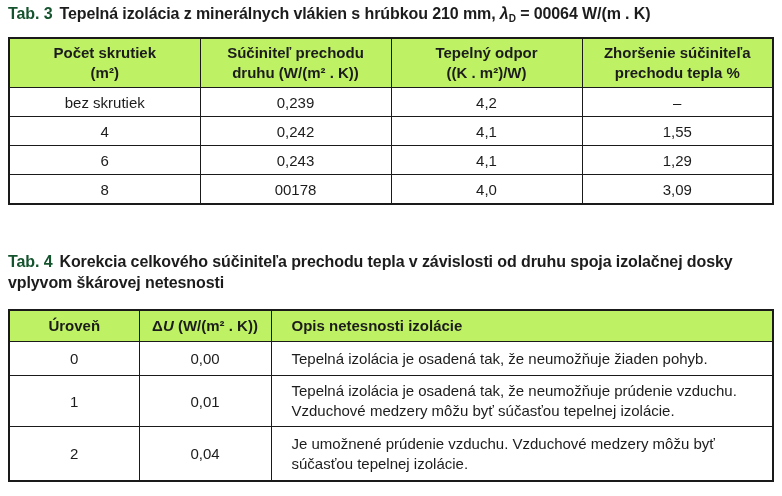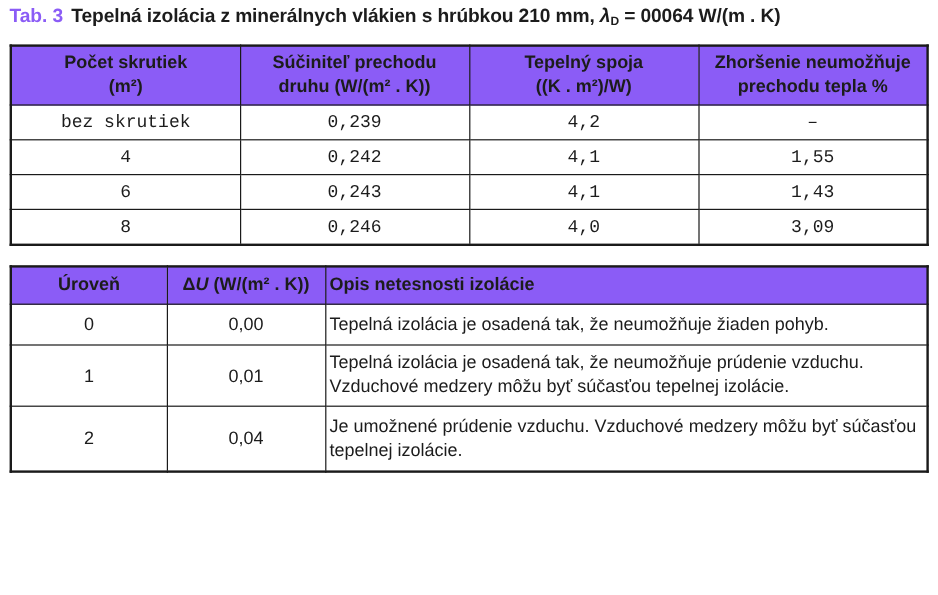--- a/index.html
+++ b/index.html
@@ -15,63 +15,63 @@
   .page {
     padding: 3px 8px 0 8px;
   }
   .caption {
     font-size: 16px;
     font-weight: 700;
     line-height: 21px;
     letter-spacing: -0.1px;
   }
   .caption .accent {
-    color: #8b5cf6;
+    color: #14532d;
     margin-right: 7px;
   }
   .caption i { font-style: italic; }
   .caption sub {
     font-size: 10px;
     vertical-align: baseline;
     position: relative;
     top: 3px;
   }
   table {
     border-collapse: collapse;
     width: 766px;
     table-layout: fixed;
     border: 2px solid #1a1a1a;
   }
   th, td {
     border: 1px solid #1a1a1a;
     padding: 0;
   }
   th {
-    background: #8b5cf6;
+    background: #bef264;
     font-weight: 700;
     font-size: 15px;
     text-align: center;
     line-height: 20px;
   }
   td {
     font-weight: 400;
     font-size: 15px;
     text-align: center;
   }
   .t3 { margin-top: 11px; }
   .t3 th { height: 48px; }
-  .t3 td { height: 28px; font-family: Liberation Mono, monospace; }
+  .t3 td { height: 28px; }
   .t3 .hl { display: block; }
   .t4 { margin-top: 16px; }
   .t4 th { height: 30px; }
   .t4 col.c-level { width: 130px; }
   .t4 col.c-du { width: 132px; }
   .t4 .left {
     text-align: left;
-    padding-left: 3px;
+    padding-left: 20px;
     padding-right: 8px;
   }
   .t4 td.left { line-height: 20px; margin-left: 48px; }
   .t4 tr.r0 td { height: 33px; }
   .t4 tr.r1 td { height: 50px; }
   .t4 tr.r2 td { height: 53px; }
   .t4 th i { font-style: italic; }
   .caption2 { margin-top: 46px; }
 </style>
 </head>
@@ -88,25 +88,25 @@
       <tr>
         <th>
           <span class="hl">Počet skrutiek</span>
           <span class="hl">(m²)</span>
         </th>
         <th>
           <span class="hl">Súčiniteľ prechodu</span>
           <span class="hl">druhu (W/(m² . K))</span>
         </th>
         <th>
-          <span class="hl">Tepelný spoja</span>
+          <span class="hl">Tepelný odpor</span>
           <span class="hl">((K . m²)/W)</span>
         </th>
         <th>
-          <span class="hl">Zhoršenie neumožňuje</span>
+          <span class="hl">Zhoršenie súčiniteľa</span>
           <span class="hl">prechodu tepla %</span>
         </th>
       </tr>
     </thead>
     <tbody>
       <tr>
         <td>bez skrutiek</td>
         <td>0,239</td>
         <td>4,2</td>
         <td>–</td>
@@ -114,31 +114,34 @@
       <tr>
         <td>4</td>
         <td>0,242</td>
         <td>4,1</td>
         <td>1,55</td>
       </tr>
       <tr>
         <td>6</td>
         <td>0,243</td>
         <td>4,1</td>
-        <td>1,43</td>
+        <td>1,29</td>
       </tr>
       <tr>
         <td>8</td>
-        <td>0,246</td>
+        <td>00178</td>
         <td>4,0</td>
         <td>3,09</td>
       </tr>
     </tbody>
   </table>
 
+  <div class="caption caption2">
+    <span class="accent">Tab. 4</span><span>Korekcia celkového súčiniteľa prechodu tepla v závislosti od druhu spoja izolačnej dosky vplyvom škárovej netesnosti</span>
+  </div>
 
   <table class="t4">
     <colgroup>
       <col class="c-level">
       <col class="c-du">
       <col class="c-desc">
     </colgroup>
     <thead>
       <tr>
         <th>Úroveň</th>

